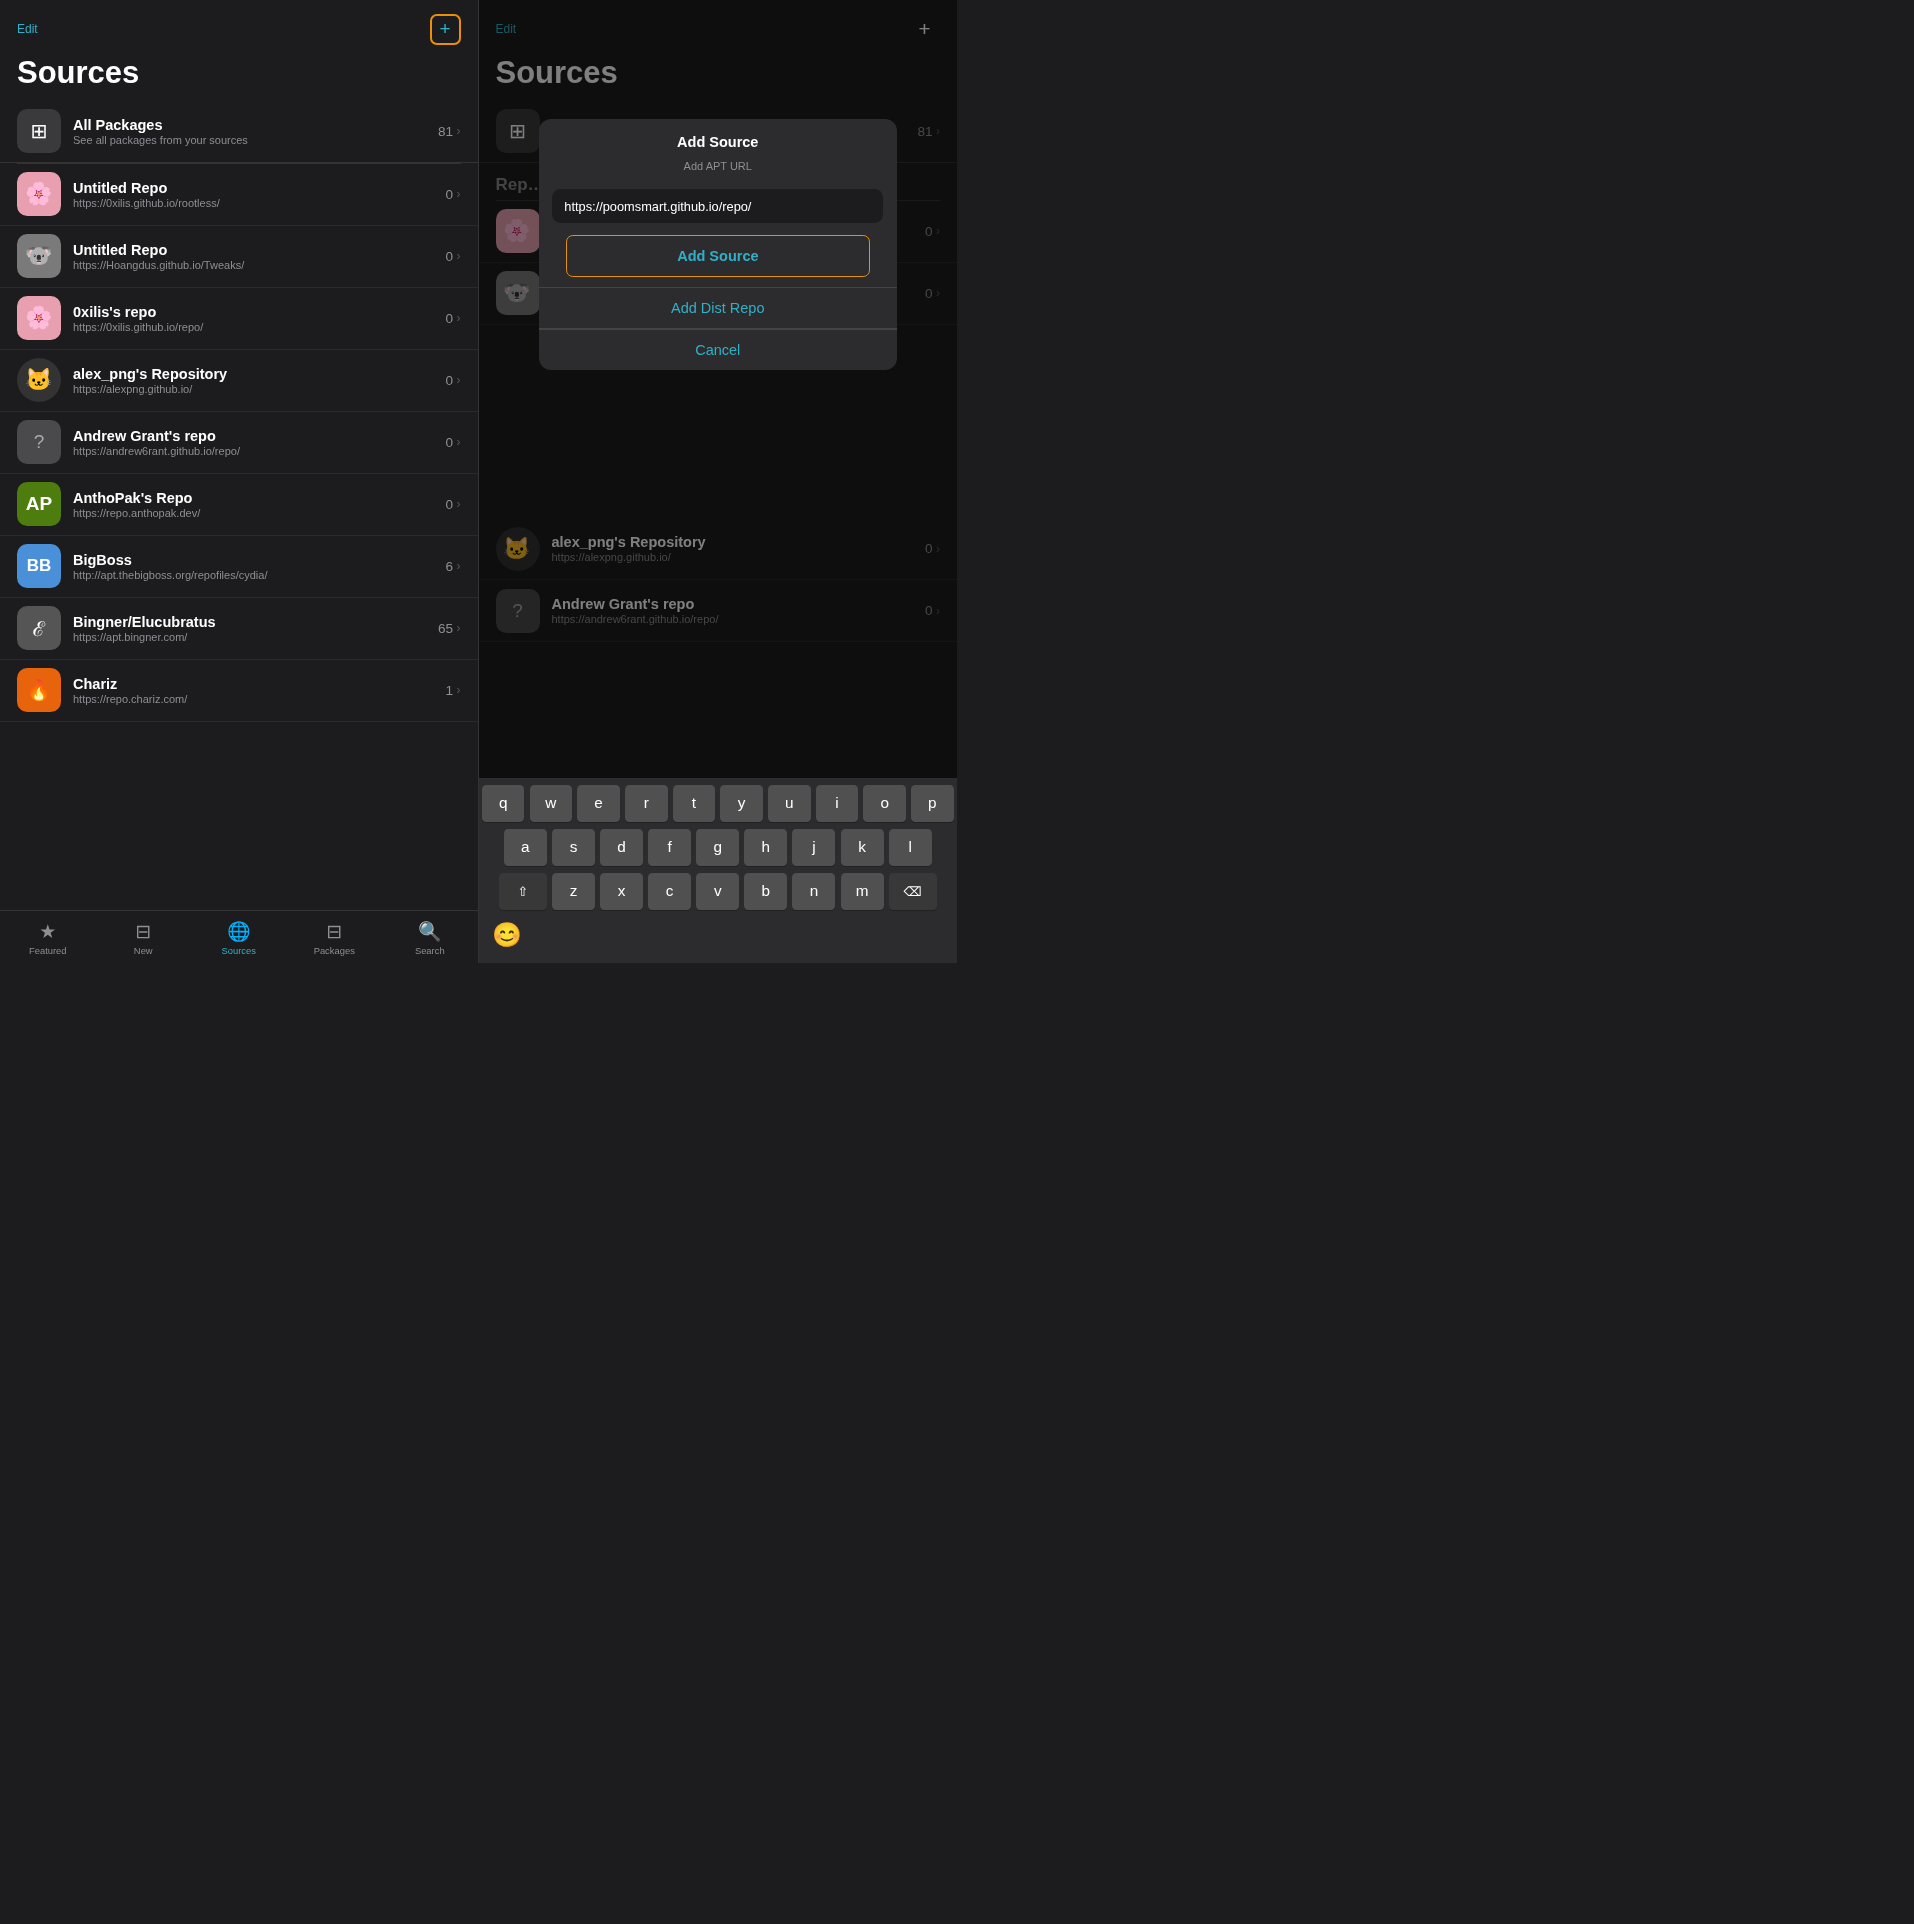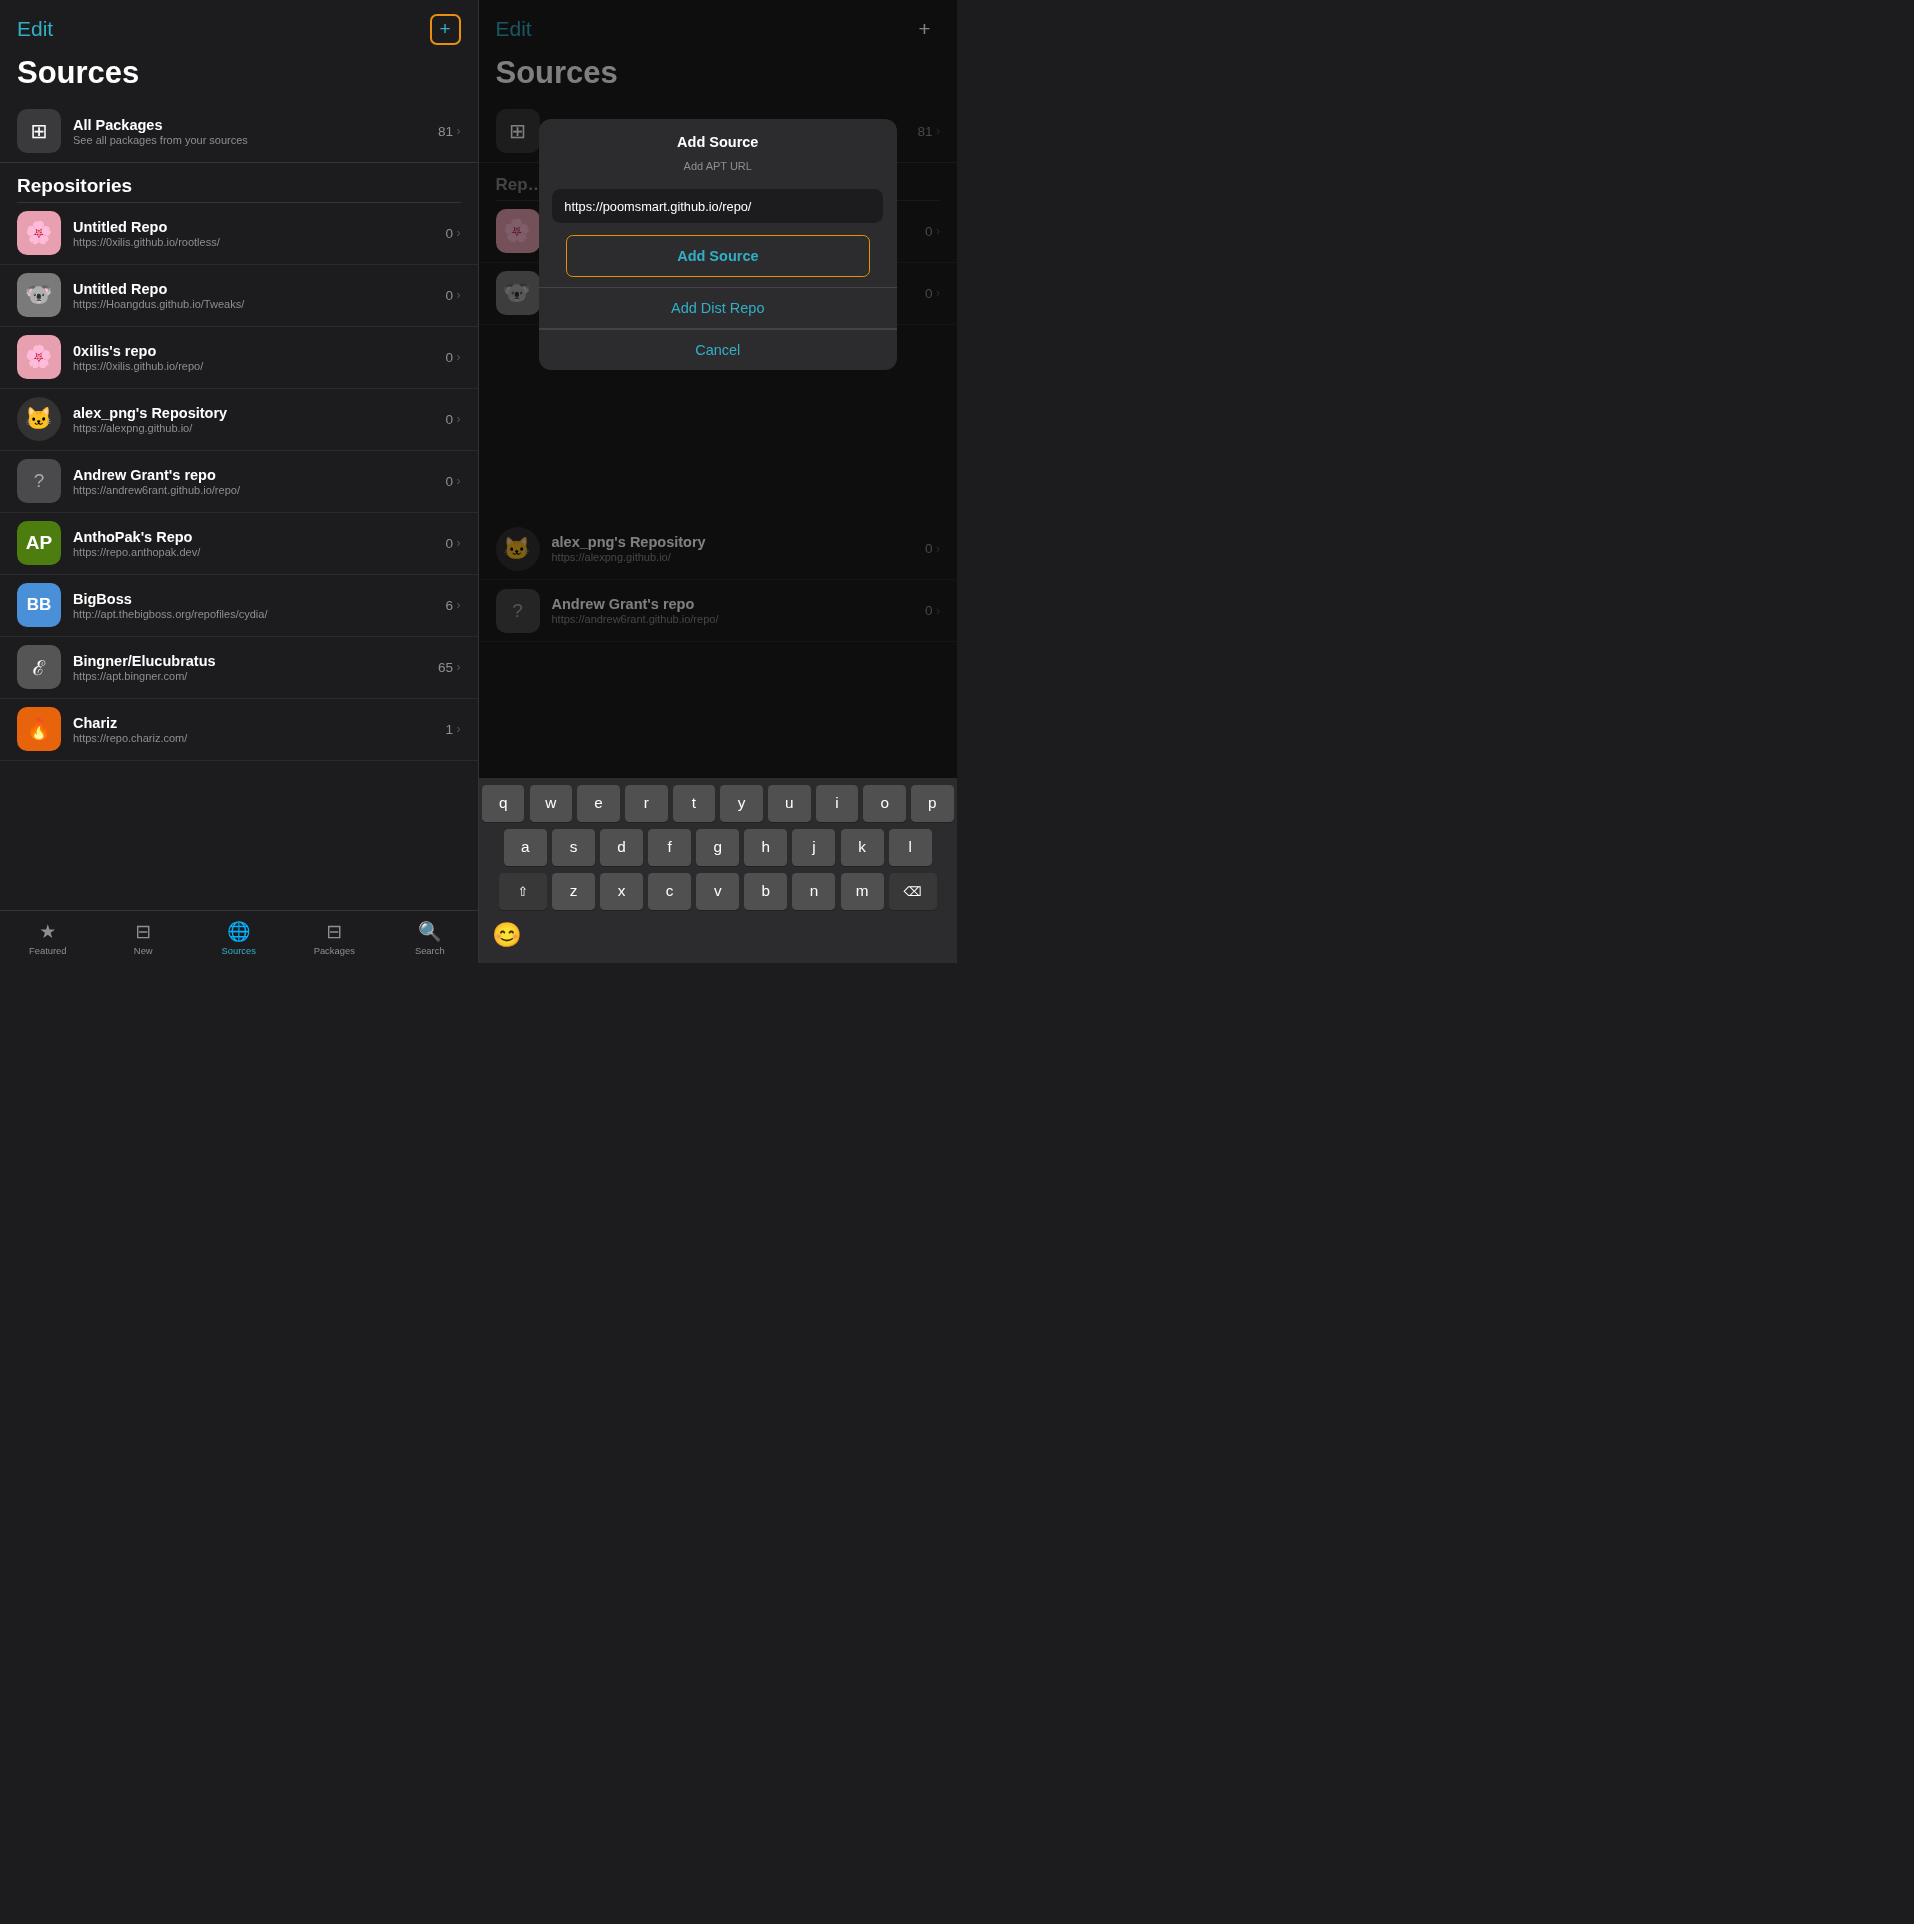--- a/index.html
+++ b/index.html
@@ -27,21 +27,21 @@
     .nav-bar {
       display: flex;
       align-items: center;
       justify-content: space-between;
       padding: 13.6px 17px 6.8px;
       min-height: 44px;
     }
 
     .nav-edit-btn {
       color: #30b0c7;
-      font-size: 21px;
+      font-size: 12px;
       background: none;
       border: none;
       cursor: pointer;
     }
 
     .nav-add-btn {
       width: 31px;
       height: 31px;
       border: 2.1px solid #e8900c;
       border-radius: 6.8px;
@@ -309,21 +309,20 @@
     <div class="row-text">
       <div class="row-title">All Packages</div>
       <div class="row-sub">See all packages from your sources</div>
     </div>
     <div class="row-badge">
       <span>81</span>
       <span class="chevron">›</span>
     </div>
   </div>
 
-  <div class="section-header">Repositories</div>
   <div class="divider"></div>
 
   <div>
 
     <div class="repo-row">
       <div class="icon-box pink-icon">
         <span style="font-size:22px;">🌸</span>
       </div>
       <div class="row-text">
         <div class="row-title">Untitled Repo</div>

